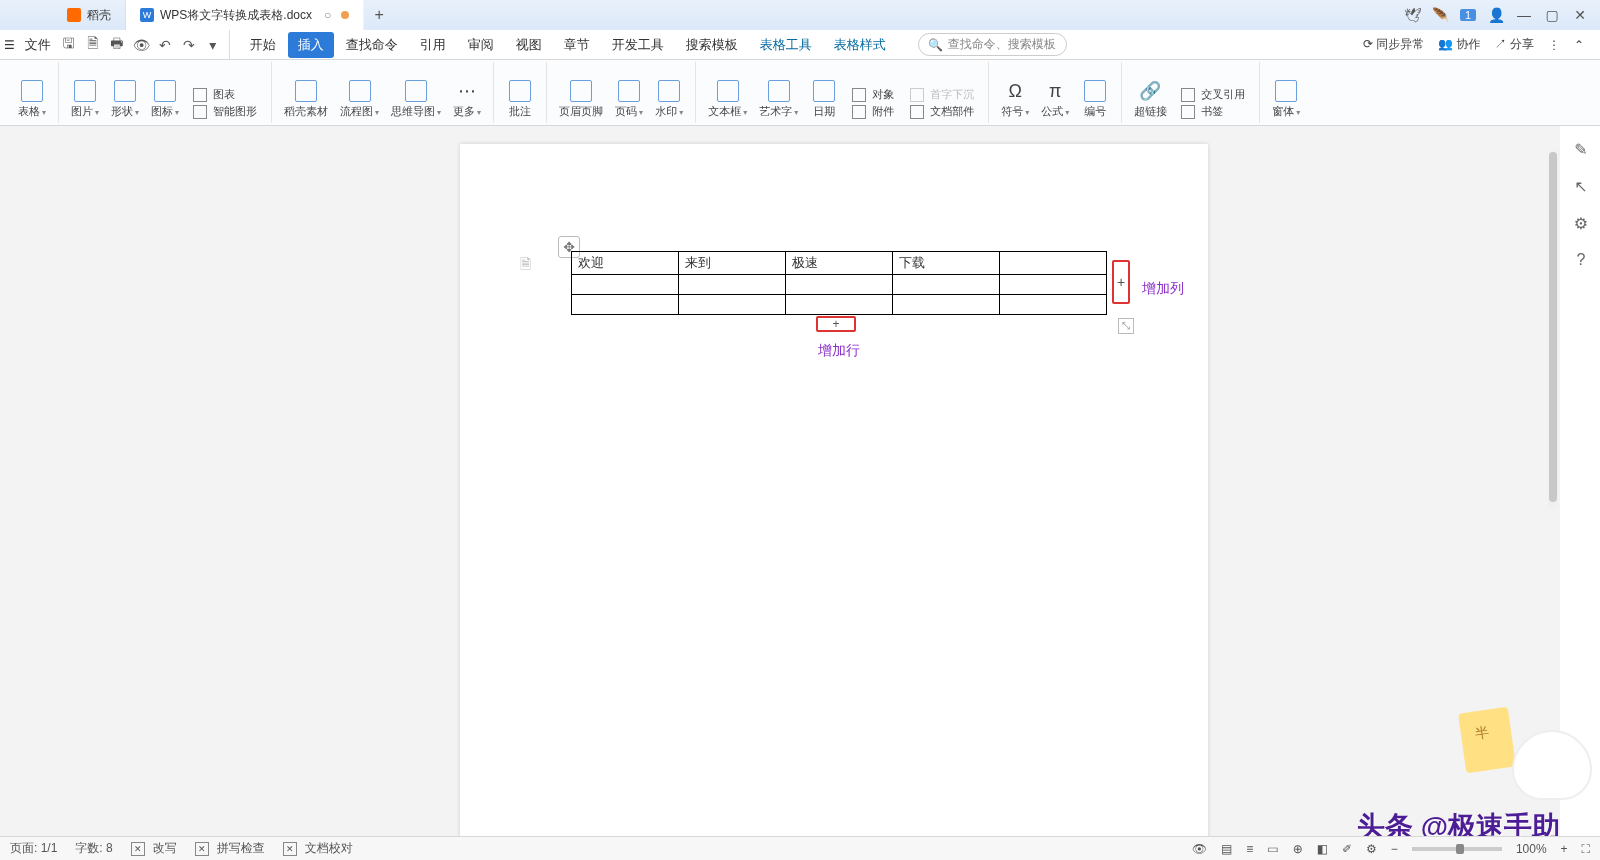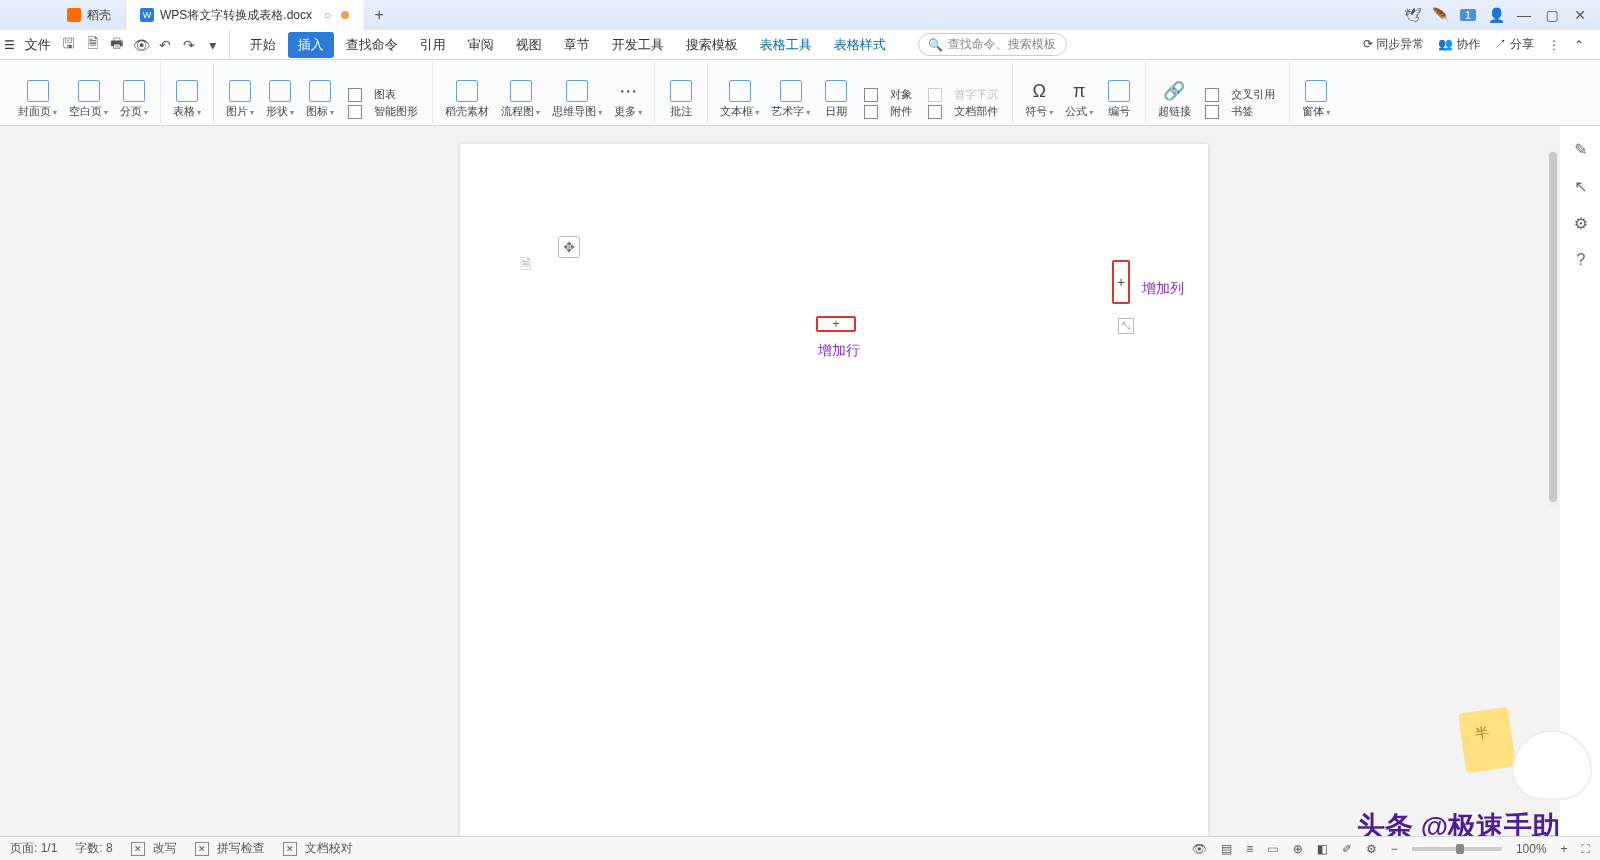--- a/index.html
+++ b/index.html
@@ -30,21 +30,21 @@
 .qat { display:flex; align-items:center; gap:8px; color:#555; font-size:14px;}
 .qat span { width:16px; text-align:center;}
 
 
 .ribbon { height: 66px; background:#fbfcfe; border-bottom:1px solid #d8d8d8; display:flex; align-items:stretch; padding:2px 6px; gap:0;}
 .rgrp { display:flex; align-items:flex-end; padding:0 6px; border-right:1px solid #e5e5e5;}
 .rbtn { display:flex; flex-direction:column; align-items:center; justify-content:flex-end; padding:2px 6px 4px; gap:2px; min-width:40px; color:#444; font-size:11px;}
 .rbtn .ic { width:22px; height:22px; border:1.5px solid #6a9edc; border-radius:2px; position:relative;}
 .rbtn .drop::after{content:"▾"; font-size:8px; margin-left:2px; color:#888;}
 .rstack { display:flex; flex-direction:column; justify-content:center; gap:2px; padding:4px 8px; font-size:11px; color:#444;}
-.rstack div { white-space:nowrap; display:flex; align-items:center; gap:12px;}
+.rstack div { white-space:nowrap; display:flex; align-items:center; gap:6px;}
 .rstack .stk-icon{ width:14px; height:14px; border:1px solid #888; display:inline-block;}
 
 
 .docarea { position:absolute; top:126px; bottom:24px; left:0; right:40px; background:#f3f3f3; overflow:hidden;}
 .page { position:absolute; left:460px; top:18px; width:748px; height:1000px; background:#fff; box-shadow:0 0 4px rgba(0,0,0,0.15);}
 .pg-handle { position:absolute; left:98px; top:92px; width:22px; height:22px; border:1px solid #bbb; border-radius:3px; background:#fff; display:flex; align-items:center; justify-content:center; font-size:14px; color:#777;}
 .cursor-glyph{position:absolute; left:60px; top:110px; font-size:14px; color:#bbb;}
 
 .tbl { position:absolute; left:111px; top:107px; border-collapse:collapse;}
 .tbl td { border:1px solid #000; width:107px; height:20px; padding:2px 6px; font-size:13px; text-align:left;}
@@ -141,34 +141,20 @@
     <span>↗ <span>分享</span></span>
     <span>⋮</span>
     <span>⌃</span>
   </div>
 </div>
 
 <div class="ribbon">
   <div class="rgrp">
     <div class="rbtn">
         <span class="ic"></span>
-        <span class="drop">封面页</span>
-      </div>
-    <div class="rbtn">
-        <span class="ic"></span>
-        <span class="drop">空白页</span>
-      </div>
-    <div class="rbtn">
-        <span class="ic"></span>
-        <span class="drop">分页</span>
-      </div>
-  </div>
-  <div class="rgrp">
-    <div class="rbtn">
-        <span class="ic"></span>
         <span class="drop">表格</span>
       </div>
   </div>
   <div class="rgrp">
     <div class="rbtn">
         <span class="ic"></span>
         <span class="drop">图片</span>
       </div>
     <div class="rbtn">
         <span class="ic"></span>
@@ -204,20 +190,34 @@
       </div>
     <div class="rbtn">
         <span class="ic" style="border:none;font-size:18px;display:flex;align-items:center;justify-content:center">⋯</span>
         <span class="drop">更多</span>
       </div>
   </div>
   <div class="rgrp">
     <div class="rbtn">
         <span class="ic"></span>
         <span>批注</span>
+      </div>
+  </div>
+  <div class="rgrp">
+    <div class="rbtn">
+        <span class="ic"></span>
+        <span>页眉页脚</span>
+      </div>
+    <div class="rbtn">
+        <span class="ic"></span>
+        <span class="drop">页码</span>
+      </div>
+    <div class="rbtn">
+        <span class="ic"></span>
+        <span class="drop">水印</span>
       </div>
   </div>
   <div class="rgrp">
     <div class="rbtn">
         <span class="ic"></span>
         <span class="drop">文本框</span>
       </div>
     <div class="rbtn">
         <span class="ic"></span>
         <span class="drop">艺术字</span>
@@ -282,20 +282,45 @@
         <span class="ic"></span>
         <span class="drop">窗体</span>
       </div>
   </div>
 </div>
 
 <div class="docarea">
   <div class="page">
     <span class="cursor-glyph">🗎</span>
     <div class="pg-handle">✥</div>
+    <table class="tbl">
+      <tbody>
+          <tr>
+        <td>欢迎</td>
+        <td>来到</td>
+        <td>极速</td>
+        <td>下载</td>
+        <td></td>
+      </tr>
+      <tr>
+            <td></td>
+            <td></td>
+            <td></td>
+            <td></td>
+            <td></td>
+          </tr>
+      <tr>
+            <td></td>
+            <td></td>
+            <td></td>
+            <td></td>
+            <td></td>
+          </tr>
+    </tbody>
+      </table>
     <div class="addrow-box">+</div>
     <div class="addrow-lbl">增加行</div>
     <div class="addcol-box">+</div>
     <div class="addcol-lbl">增加列</div>
     <div class="resize-diag">⤡</div>
   </div>
 </div>
 
 <div class="vscroll">
     <div class="thumb"></div>

